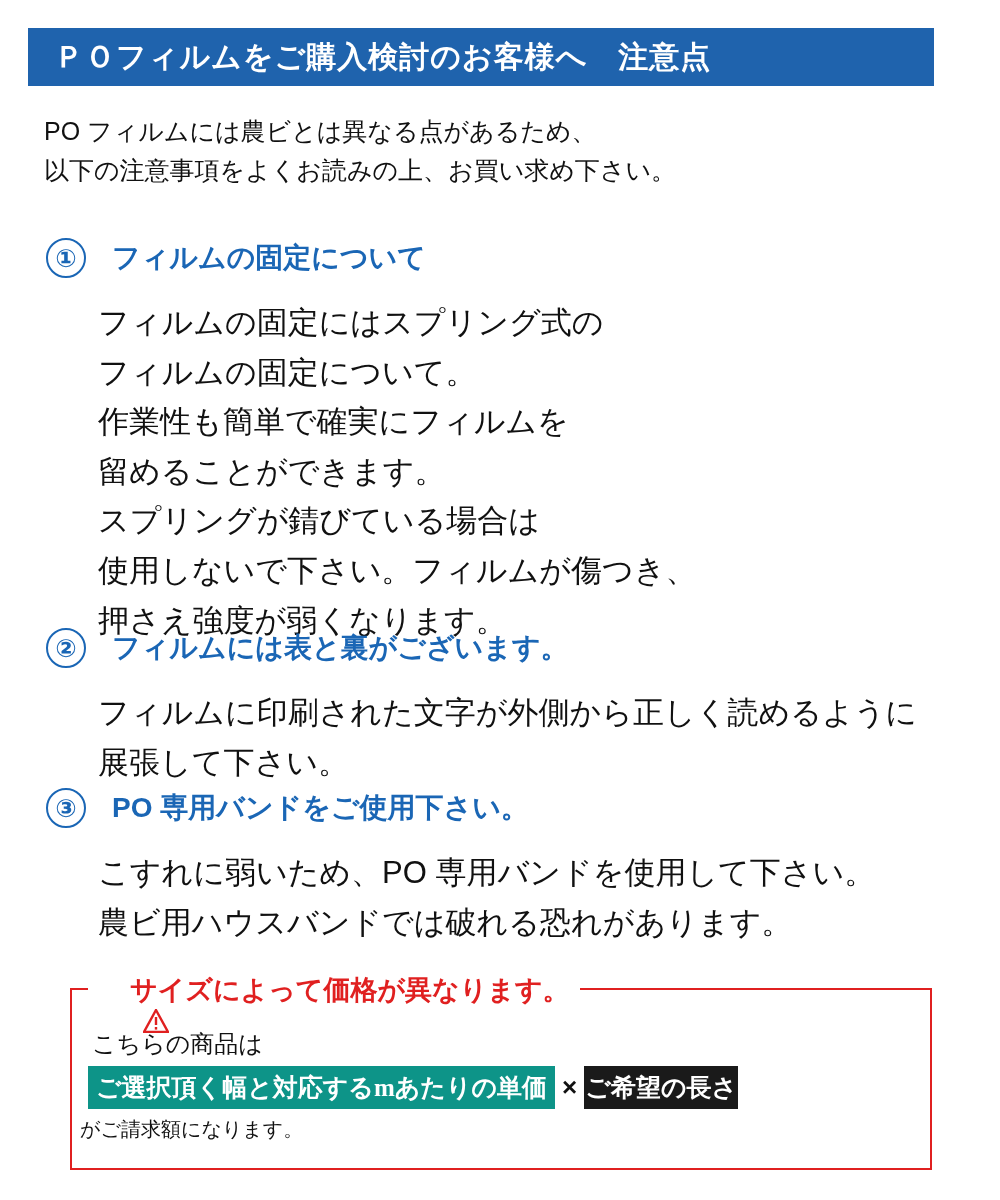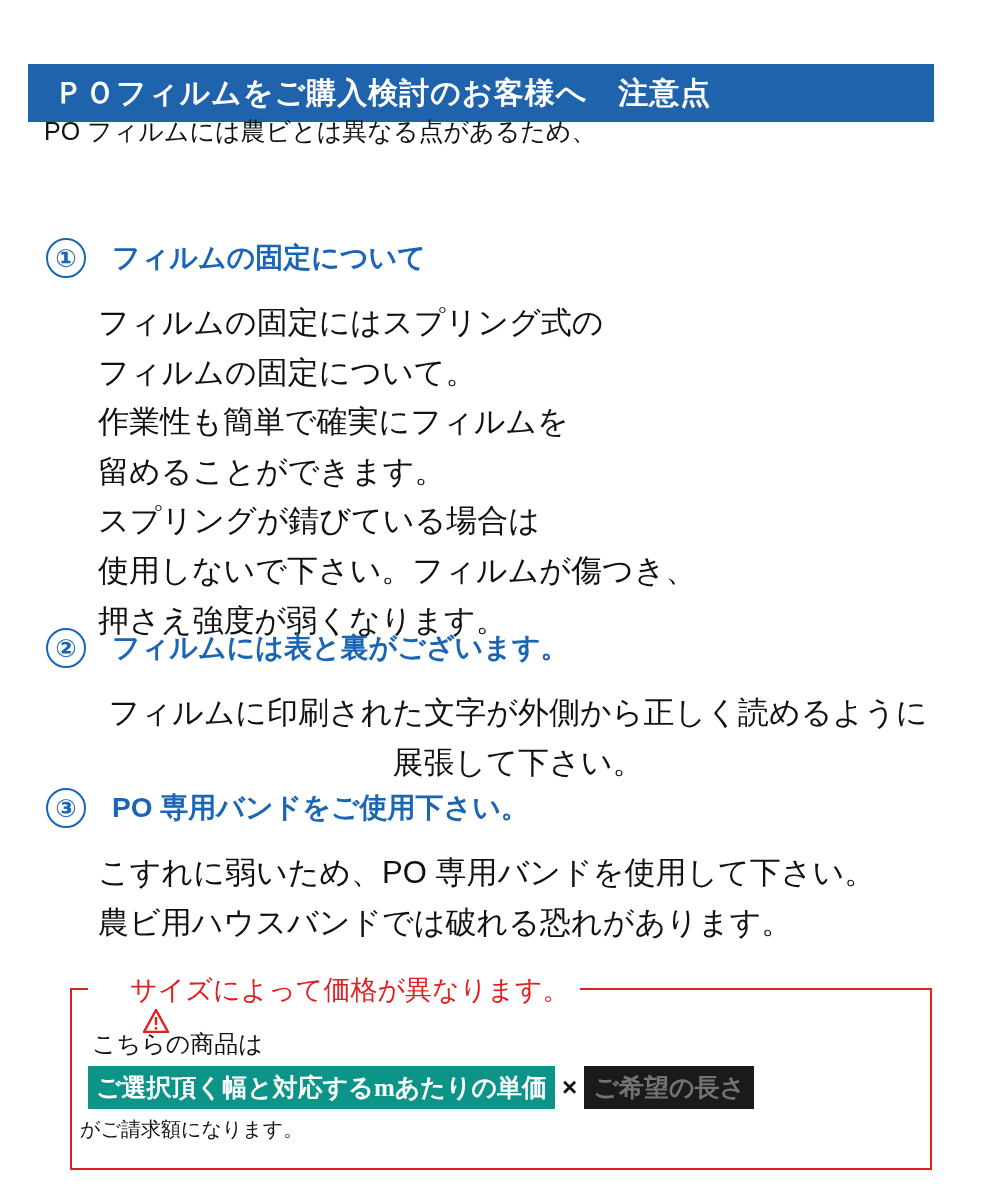--- a/index.html
+++ b/index.html
@@ -27,21 +27,20 @@
     position: absolute;
     left: 28px;
     top: 28px;
     width: 906px;
     height: 58px;
     background: #1f63ad;
     display: flex;
     align-items: center;
     padding-left: 26px;
     box-sizing: border-box;
-    margin-top: 36px;
   }
   .header-title {
     color: #ffffff;
     font-size: 30px;
     font-weight: bold;
     letter-spacing: 1px;
     white-space: pre;
   }
 
   
@@ -120,21 +119,21 @@
     border: 2px solid #e02020;
     box-sizing: border-box;
   }
   .warn-title {
     position: absolute;
     left: 88px;
     top: 972px;
     background: #ffffff;
     padding: 0 10px;
     font-size: 27px;
-    font-weight: normal;
+    font-weight: bold;
     color: #e02020;
     white-space: pre;
     display: flex;
     align-items: center;
     gap: 6px;
   }
   .warn-icon {
     display: inline-block;
     width: 26px;
     height: 24px;
@@ -165,24 +164,24 @@
     font-family: Liberation Serif, serif;
   }
   .tag-times {
     color: #111111;
     font-size: 26px;
     font-weight: bold;
     padding: 0 7px;
   }
   .tag-black {
     background: #1a1a1a;
-    color: #737373;
-    font-size: 25px;
-    font-weight: bold;
-    padding: 5px 9px;
+    color: #ffffff;
+    font-size: 25px;
+    font-weight: bold;
+    padding: 5px 1px;
     white-space: pre;
   }
   .warn-line3 {
     position: absolute;
     left: 80px;
     top: 1116px;
     font-size: 20px;
     color: #111111;
     white-space: pre;
   }
@@ -191,20 +190,21 @@
 <body>
 
 <div class="page">
 
   <div class="header-banner">
     <span class="header-title">ＰＯフィルムをご購入検討のお客様へ　注意点</span>
   </div>
 
   <div class="intro">
     <div>PO フィルムには農ビとは異なる点があるため、</div>
+    <div>以下の注意事項をよくお読みの上、お買い求め下さい。</div>
   </div>
 
   <div class="section-head" style="left:46px; top:238px;">
     <span class="num-circle">①</span>
     <span class="section-title">フィルムの固定について</span>
   </div>
   <div class="body-text" style="left:98px; top:298px; width:520px;">
     <div>フィルムの固定にはスプリング式の</div>
     <div>フィルムの固定について。</div>
     <div>作業性も簡単で確実にフィルムを</div>
@@ -212,21 +212,21 @@
     <div>スプリングが錆びている場合は</div>
     <div>使用しないで下さい。フィルムが傷つき、</div>
     <div>押さえ強度が弱くなります。</div>
   </div>
 
 
   <div class="section-head" style="left:46px; top:628px;">
     <span class="num-circle">②</span>
     <span class="section-title">フィルムには表と裏がございます。</span>
   </div>
-  <div class="body-text" style="left:98px; top:688px; width:840px;text-align:center;">
+  <div class="body-text" style="left:98px; top:688px; width:840px;">
     <div>フィルムに印刷された文字が外側から正しく読めるように</div>
     <div>展張して下さい。</div>
   </div>
 
   <div class="section-head" style="left:46px; top:788px;">
     <span class="num-circle">③</span>
     <span class="section-title">PO 専用バンドをご使用下さい。</span>
   </div>
   <div class="body-text" style="left:98px; top:848px; width:840px;">
     <div>こすれに弱いため、PO 専用バンドを使用して下さい。</div>

